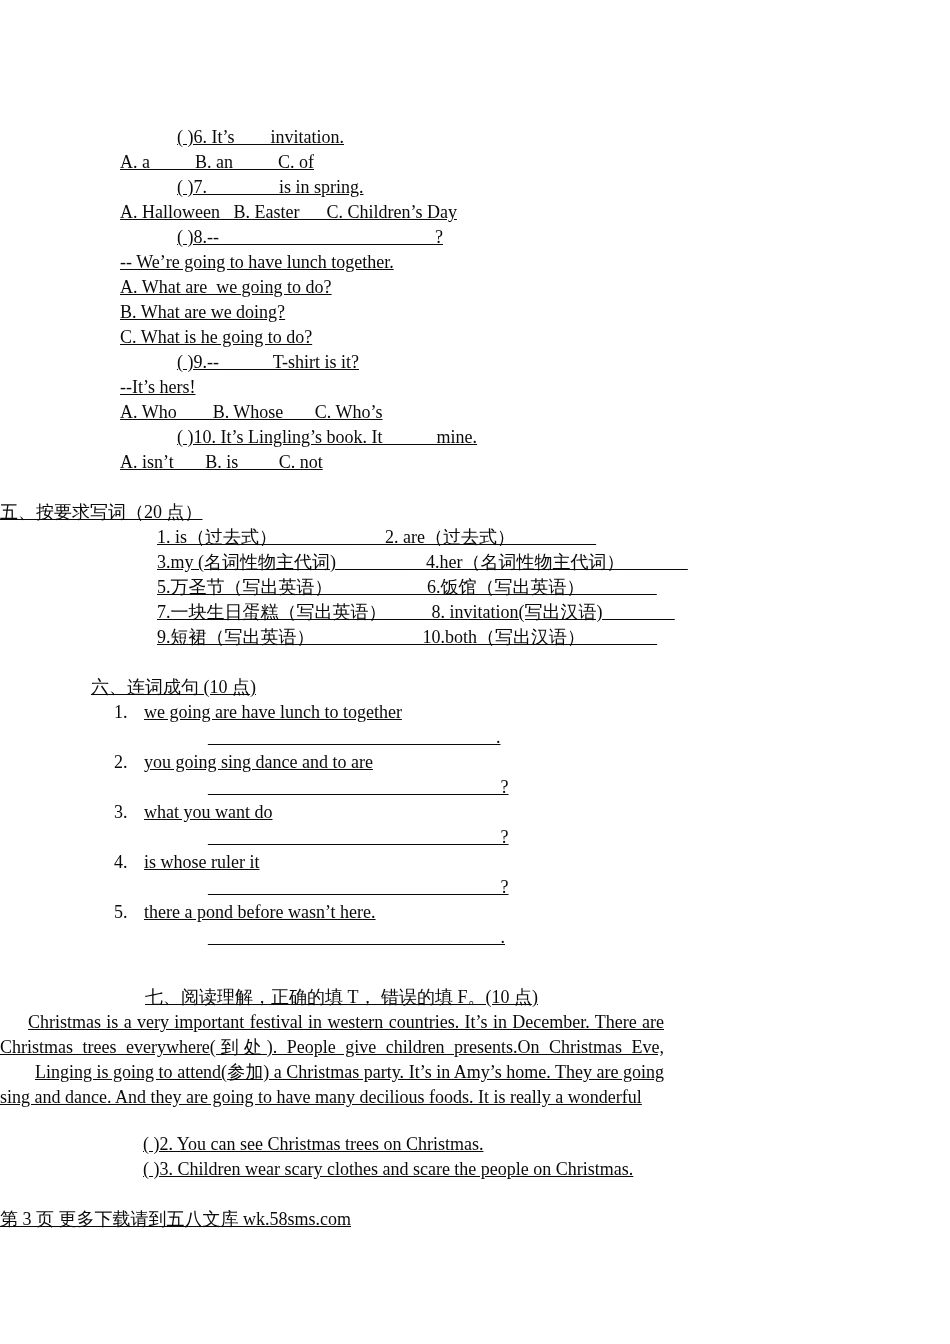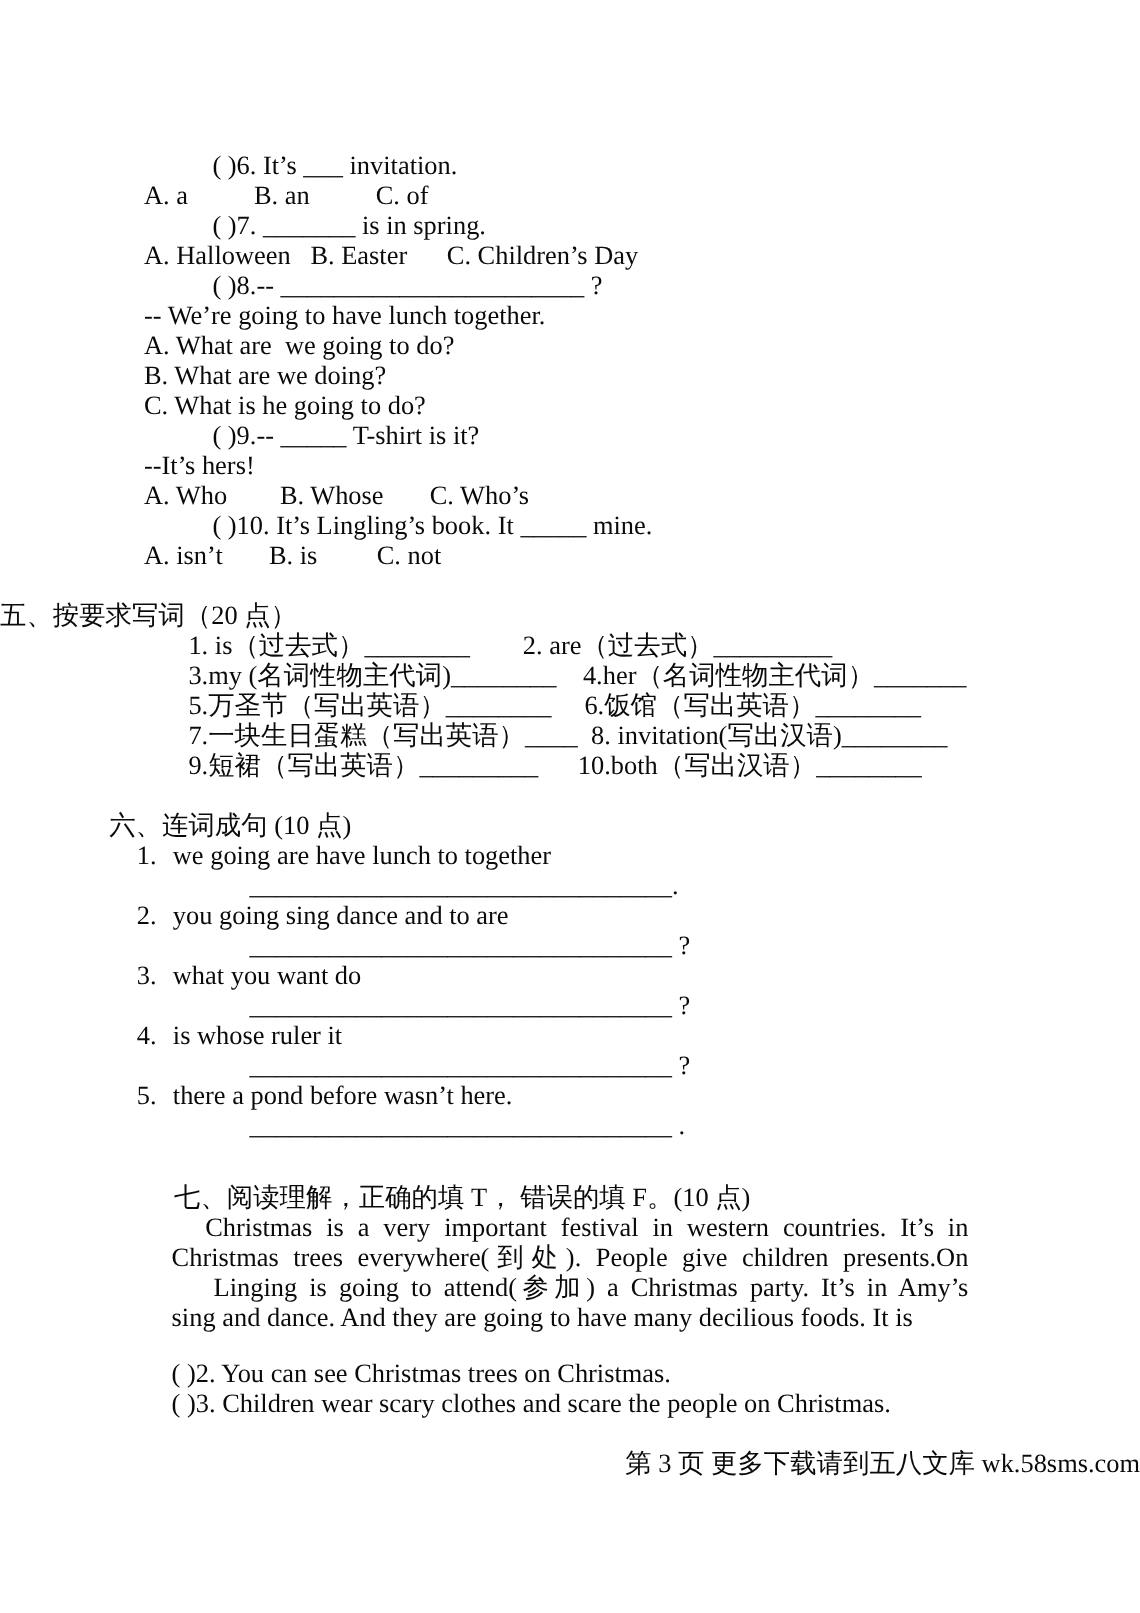--- a/index.html
+++ b/index.html
@@ -7,22 +7,23 @@
     padding: 0;
     background: #ffffff;
   }
   .page {
     position: relative;
     width: 950px;
     height: 1344px;
     background: #ffffff;
     color: #0a0a0a;
     font-family: "Liberation Serif", "DejaVu Serif", serif;
-    font-size: 22px;
+    font-size: 18px;
     overflow: hidden;
+    text-decoration: underline;
   }
   .content { padding-top: 125px; }
 
   .line {
     height: 25px;
     line-height: 25px;
     white-space: pre;
     overflow: hidden;
   }
 
@@ -40,39 +41,38 @@
   .s6 { margin-bottom: 25px; }
   .s6-title { padding-left: 91px; }
   .s6-words { padding-left: 114px; }
   .s6-num   { display: inline-block; width: 30px; }
   .s6-ans   { padding-left: 208px; }
 
   
   .s7-title { padding-left: 145px; margin-top: 35px; }
   .para {
     width: 664px;
-    margin-left: 143px;
   }
   .pline {
     height: 25px;
     line-height: 25px;
     overflow: hidden;
   }
   .pline.just { text-align: justify; text-align-last: justify; }
   .pline.ind1 { text-indent: 28px; }
   .pline.ind2 { text-indent: 35px; }
 
   .tf { margin-top: 22px; }
   .tf .line { padding-left: 143px; }
 
   .footer {
     margin-top: 25px;
     height: 25px;
     line-height: 25px;
-    text-align: right;
+    text-align: left;
     white-space: pre;
   }
 </style>
 </head>
 <body>
 
 <div class="page">
   <div class="content">
 
     <section class="mc">

